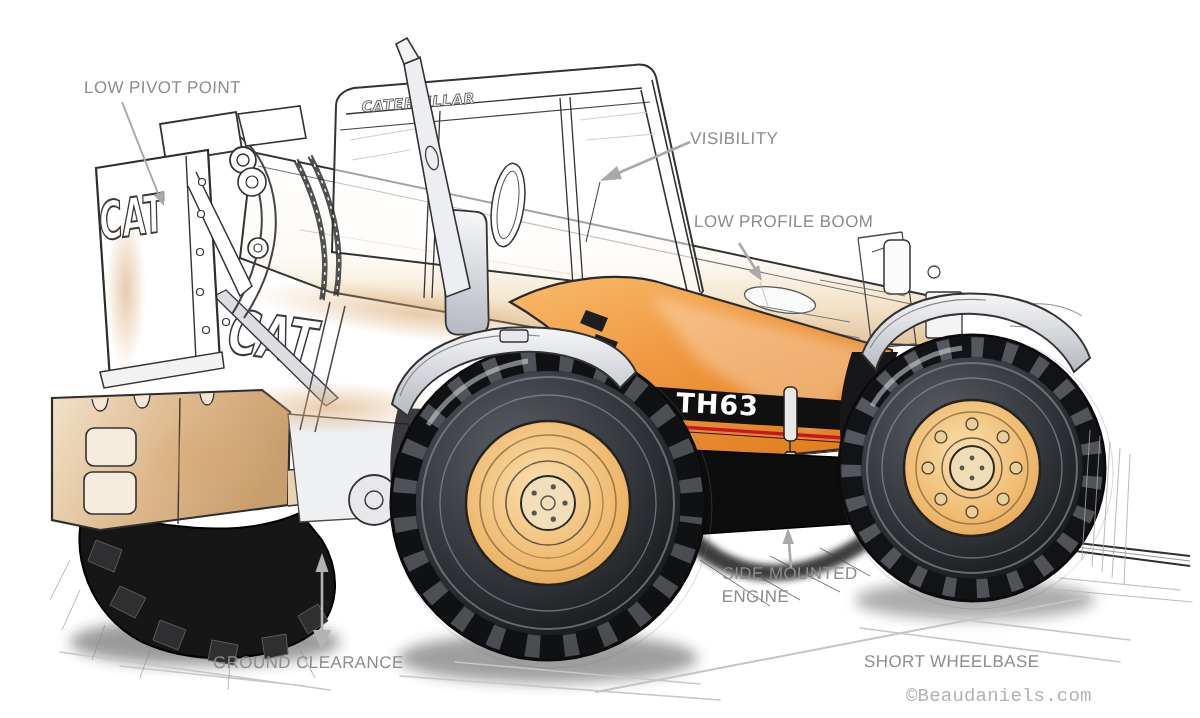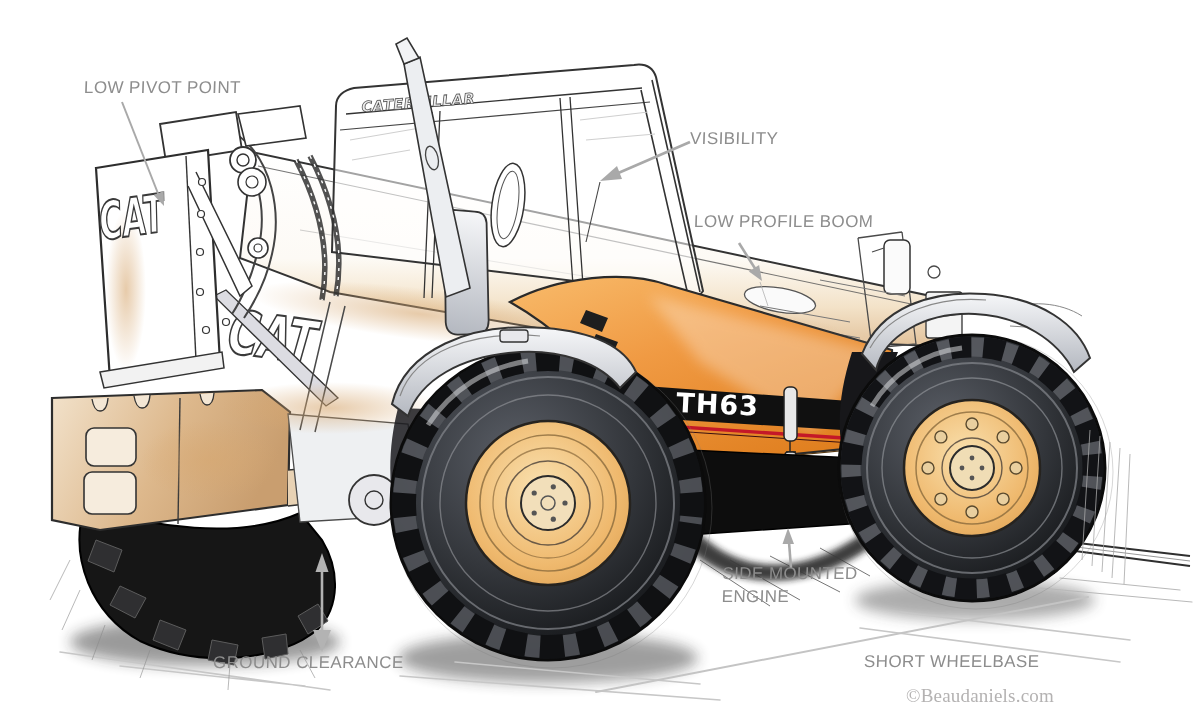--- a/index.html
+++ b/index.html
@@ -8,21 +8,21 @@
     font-family:"Liberation Sans",sans-serif;
   }
   #canvas svg{position:absolute;left:0;top:0;}
   .callout{
     position:absolute;color:#8d8d8d;font-size:17px;font-weight:normal;
     letter-spacing:.4px;white-space:pre-line;line-height:1.38;
     font-family:"Liberation Sans",sans-serif;transform:skewX(-2deg);
   }
   .watermark{
     position:absolute;color:#b4b2b2;font-size:19px;letter-spacing:.2px;
-    font-family:Liberation Serif, serif;
+    font-family:Liberation Mono, monospace;
   }
 </style>
 </head>
 <body>
 
 <div id="canvas">
 
 <svg width="1200" height="718" viewBox="0 0 1200 718">
   <defs>
     <radialGradient id="tireGrad" cx="0.40" cy="0.35" r="0.75">

